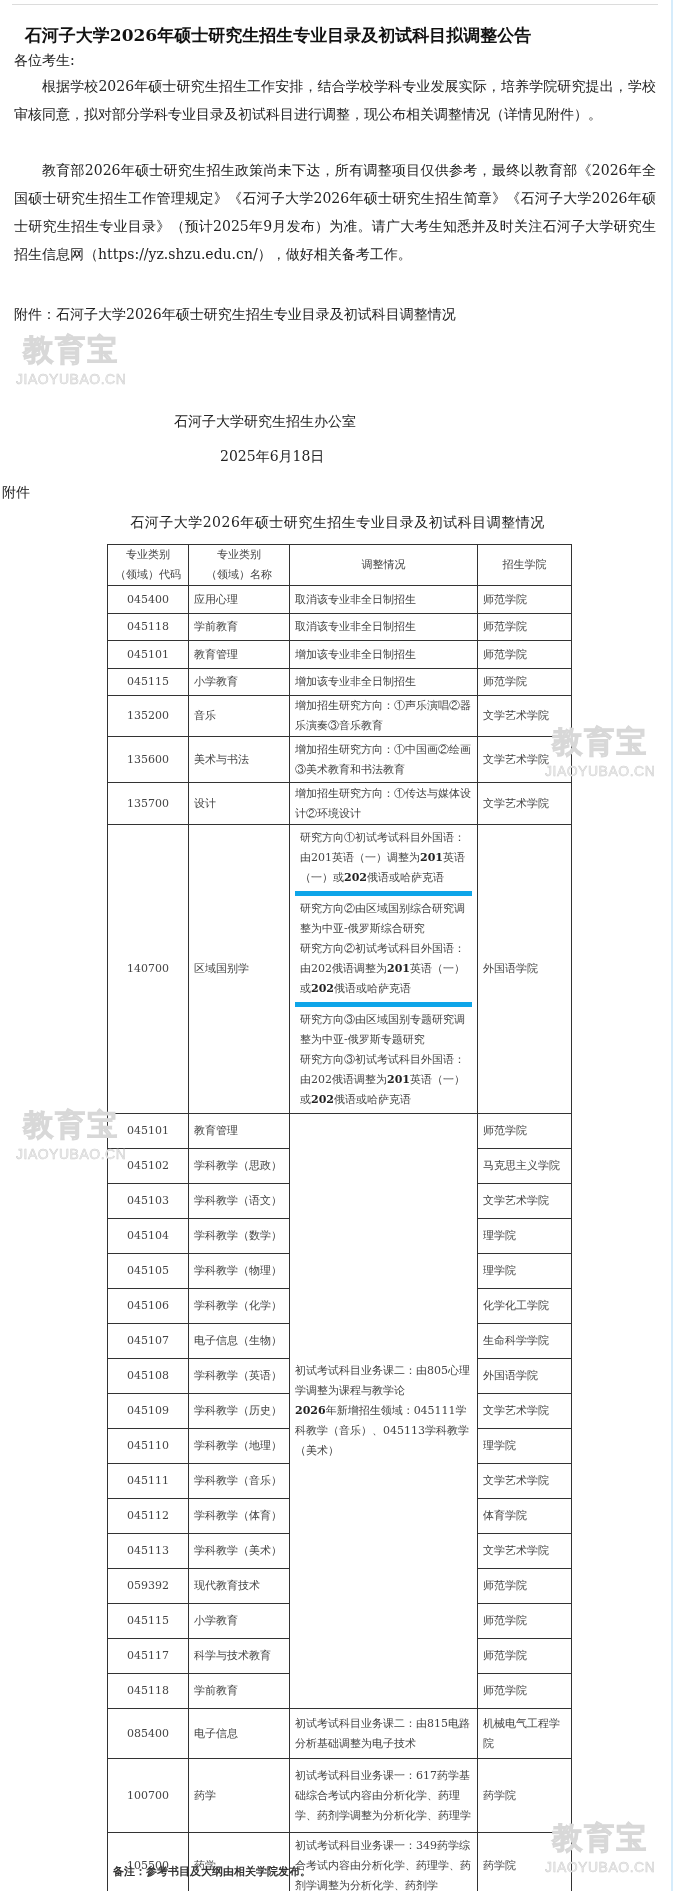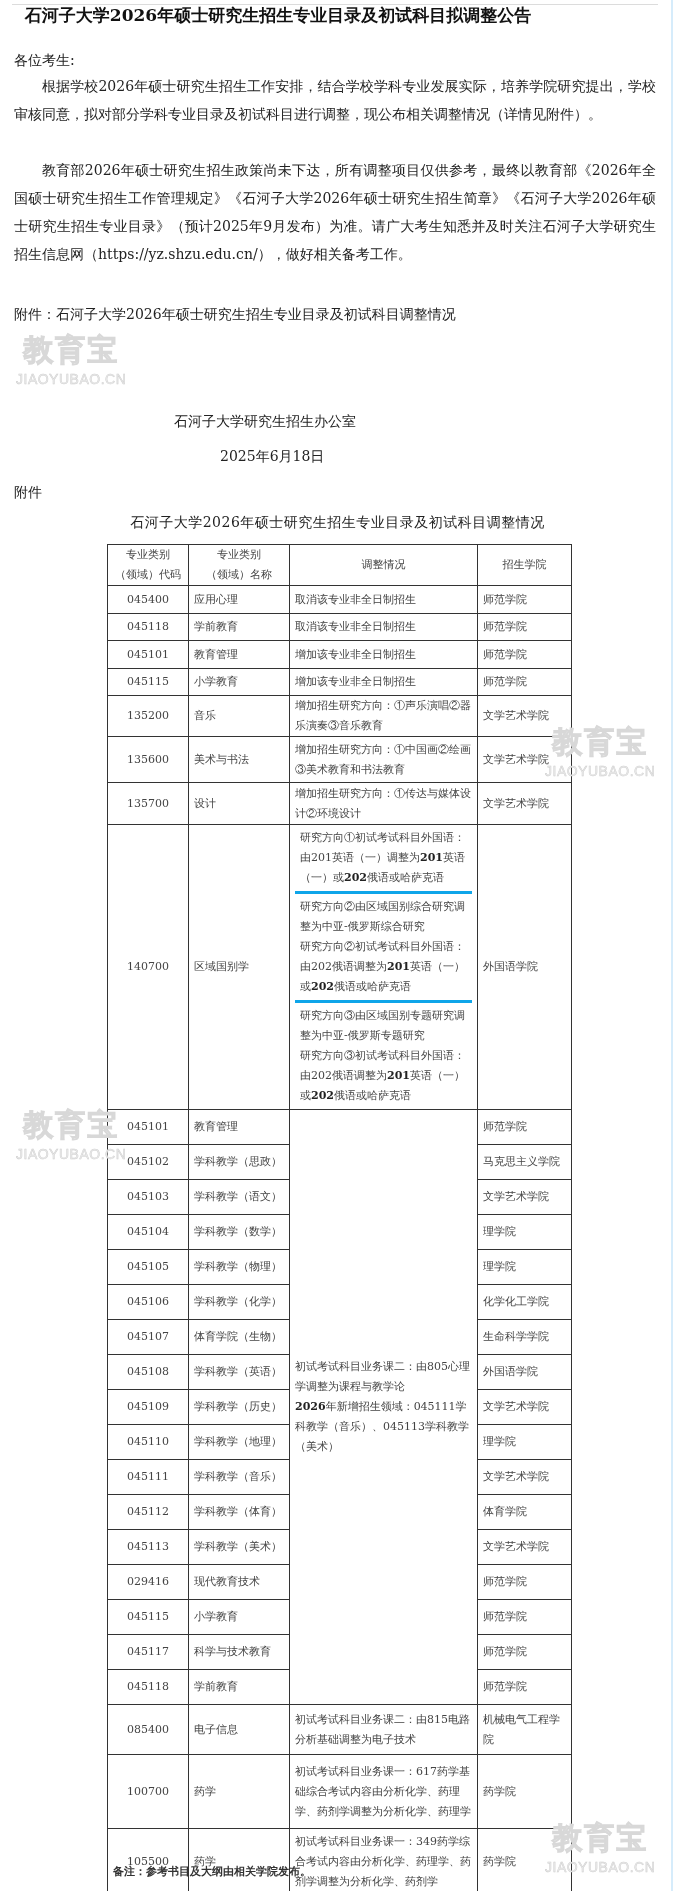--- a/index.html
+++ b/index.html
@@ -1,42 +1,42 @@
 <!DOCTYPE html>
 <html><head>
 <meta charset="utf-8">
 <style>
   html, body { margin: 0; padding: 0; background: #ffffff; }
   body { width: 675px; height: 1891px; position: relative; overflow: hidden;
          font-family: "DejaVu Serif", "Liberation Serif", serif; color: #222; }
   .top-rule { position: absolute; left: 12px; top: 4px; width: 646px; height: 1px; background: #dcdcdc; }
   .right-rule { position: absolute; left: 671px; top: 0; width: 2px; height: 1891px; background: #d6ecfb; }
-  .title { position: absolute; left: 0; top: 4px; width: 556px; text-align: center;
+  .title { position: absolute; left: 0; top: 24px; width: 556px; text-align: center;
            font-weight: bold; font-size: 17px; letter-spacing: 0px; color: #111; }
   .para { position: absolute; left: 14px; width: 642px; font-size: 14px; line-height: 28px; color: #222; text-align: justify; }
   .greeting { top: 46px; }
   .p1 { top: 72px; text-indent: 2em; }
   .p2 { top: 156px; text-indent: 2em; }
   .attach-line { position: absolute; left: 14px; top: 306px; font-size: 14px; }
   .sign { position: absolute; font-size: 14px; }
   .sign-office { left: 174px; top: 413px; }
   .sign-date { left: 220px; top: 448px; }
-  .attach-label { position: absolute; left: 14px; top: 484px; font-size: 14px; }
+  .attach-label { position: absolute; left: 2px; top: 484px; font-size: 14px; }
   .table-title { position: absolute; left: 0; top: 514px; width: 675px; text-align: center; font-size: 14px; letter-spacing: 0.5px; }
   .note { position: absolute; left: 113px; top: 1864px; font-family: "DejaVu Sans", "Liberation Sans", sans-serif; font-size: 11px; font-weight: bold; color: #333; }
 
   table.adj { position: absolute; left: 107px; top: 544px; border-collapse: collapse; font-size: 11px; color: #444; }
   table.adj td, table.adj th { border: 1px solid #333; padding: 0 5px; vertical-align: middle; font-weight: normal; line-height: 20px; }
   table.adj th { text-align: center; color: #444; height: 38px; }
   td.code { text-align: center; width: 70px; }
   td.name { width: 90px; }
   td.adj-cell { width: 177px; vertical-align: top; padding-top: 3px; }
   td.college { width: 83px; }
   td.sub { padding: 0; }
-  .subcell { padding: 3px 5px; border-bottom: 3px solid #0ea5e9; }
+  .subcell { padding: 3px 5px; border-bottom: 5px solid #0ea5e9; }
   .subcell:last-child { border-bottom: none; }
   b { color: #222; }
 
   .wm { position: absolute; color: #eaeaea; font-family: Liberation Sans, sans-serif; text-align: center; pointer-events: none; }
   .wm .big { font-size: 30px; font-weight: bold; letter-spacing: 2px; color: #ececec; -webkit-text-stroke: 1px #d8d8d8; }
   .wm .small { font-size: 14px; letter-spacing: 0.5px; color: #ececec; -webkit-text-stroke: 0.5px #cfcfcf; }
 </style>
 </head>
 <body>
 
@@ -159,21 +159,21 @@
         <td class="name">学科教学（物理）</td>
         <td>理学院</td>
       </tr>
   <tr style="height:35px;">
         <td class="code">045106</td>
         <td class="name">学科教学（化学）</td>
         <td>化学化工学院</td>
       </tr>
   <tr style="height:35px;">
         <td class="code">045107</td>
-        <td class="name">体育学院（生物）</td>
+        <td class="name">电子信息（生物）</td>
         <td>生命科学学院</td>
       </tr>
   <tr style="height:35px;">
         <td class="code">045108</td>
         <td class="name">学科教学（英语）</td>
         <td>外国语学院</td>
       </tr>
   <tr style="height:35px;">
         <td class="code">045109</td>
         <td class="name">学科教学（历史）</td>
@@ -193,21 +193,21 @@
         <td class="code">045112</td>
         <td class="name">学科教学（体育）</td>
         <td>体育学院</td>
       </tr>
   <tr style="height:35px;">
         <td class="code">045113</td>
         <td class="name">学科教学（美术）</td>
         <td>文学艺术学院</td>
       </tr>
   <tr style="height:35px;">
-        <td class="code">029416</td>
+        <td class="code">059392</td>
         <td class="name">现代教育技术</td>
         <td>师范学院</td>
       </tr>
   <tr style="height:35px;">
         <td class="code">045115</td>
         <td class="name">小学教育</td>
         <td>师范学院</td>
       </tr>
   <tr style="height:35px;">
         <td class="code">045117</td>

